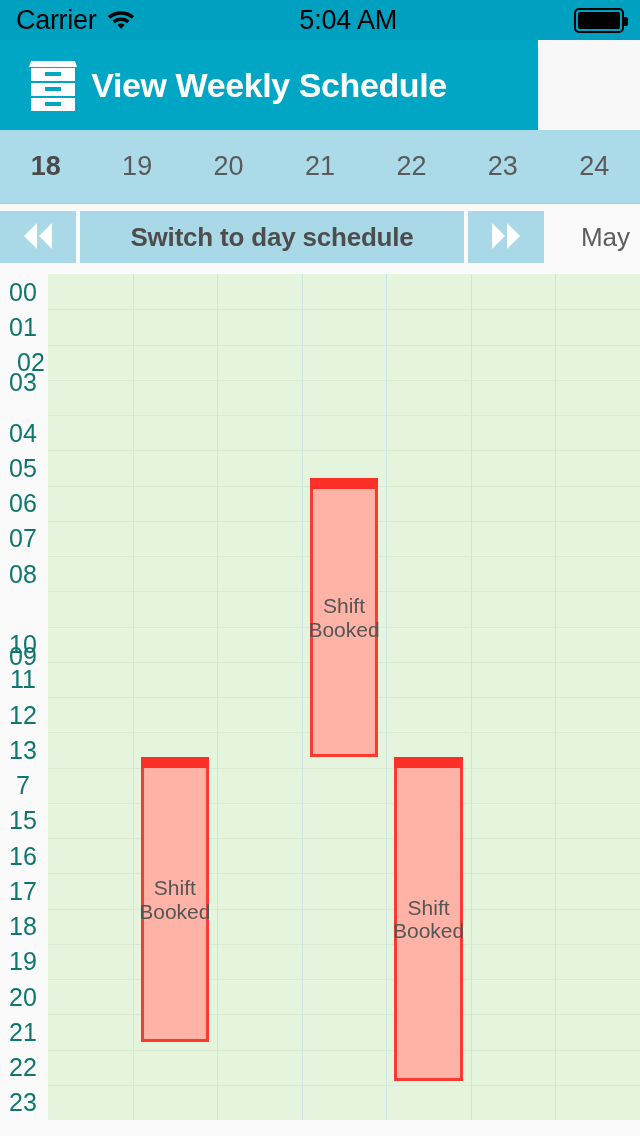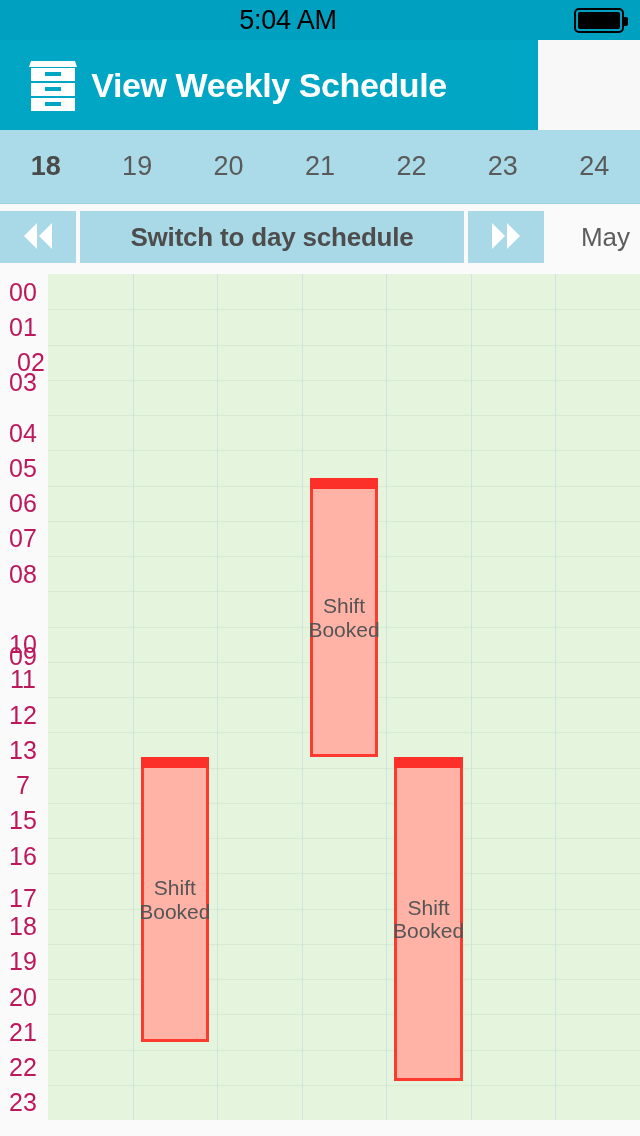--- a/index.html
+++ b/index.html
@@ -198,21 +198,21 @@
     height: 100%;
     background: #fafafa;
     z-index: 3;
   }
   .hour-label {
     position: absolute;
     left: 0;
     width: 46px;
     text-align: center;
     font-size: 25px;
-    color: #be185d;
+    color: #0f766e;
     line-height: 1;
   }
   .grid-area {
     position: absolute;
     left: 48px; top: 4px;
     width: 592px;
     height: 846px;
     background: #e4f4dd;
   }
   .hline {
@@ -255,20 +255,30 @@
     z-index: 1;
     white-space: pre-line;
   }
 </style>
 </head>
 <body>
 
 <div class="phone">
 
   <div class="status-bar">
+    <div class="status-left">
+      <span class="carrier-text">Carrier</span>
+      <span class="wifi-icon">
+        <svg width="30" height="22" viewBox="0 0 30 22">
+          <path d="M15 4.2c5.0 0 9.6 1.8 13.1 4.8l-2.4 2.7C22.6 9.1 18.9 7.7 15 7.7S7.4 9.1 4.3 11.7L1.9 9.0C5.4 6.0 10.0 4.2 15 4.2z" fill="#000"></path>
+          <path d="M15 10.6c3.2 0 6.2 1.1 8.5 3.0l-2.4 2.7c-1.7-1.4-3.8-2.2-6.1-2.2s-4.4.8-6.1 2.2l-2.4-2.7c2.3-1.9 5.3-3.0 8.5-3.0z" fill="#000"></path>
+          <path d="M15 16.6c1.3 0 2.5.5 3.5 1.3L15 21.8l-3.5-3.9c1.0-.8 2.2-1.3 3.5-1.3z" fill="#000"></path>
+        </svg>
+      </span>
+    </div>
     <div class="status-center">5:04 AM</div>
     <div class="status-right">
       <div class="battery">
         <div class="battery-fill"></div>
       </div>
     </div>
   </div>
 
   <div class="nav-bar">
     <span class="cabinet-icon">
@@ -374,21 +384,21 @@
         <div class="hour-label" style="top: 256.375px;">07</div>
         <div class="hour-label" style="top: 291.625px;">08</div>
         <div class="hour-label" style="top: 345px; margin-top: 29px;">09</div>
         <div class="hour-label" style="top: 362.125px;">10</div>
         <div class="hour-label" style="top: 397.375px;">11</div>
         <div class="hour-label" style="top: 432.625px;">12</div>
         <div class="hour-label" style="top: 467.875px;">13</div>
         <div class="hour-label" style="top: 503.125px;">7</div>
         <div class="hour-label" style="top: 538.375px;">15</div>
         <div class="hour-label" style="top: 573.625px;">16</div>
-        <div class="hour-label" style="top: 608.875px; margin-top: 7px;">17</div>
+        <div class="hour-label" style="top: 608.875px;">17</div>
         <div class="hour-label" style="top: 644.125px;">18</div>
         <div class="hour-label" style="top: 679.375px;">19</div>
         <div class="hour-label" style="top: 714.625px;">20</div>
         <div class="hour-label" style="top: 749.875px;">21</div>
         <div class="hour-label" style="top: 785.125px;">22</div>
         <div class="hour-label" style="top: 820.375px;">23</div>
       </div>
   </div>
 
 </div>

